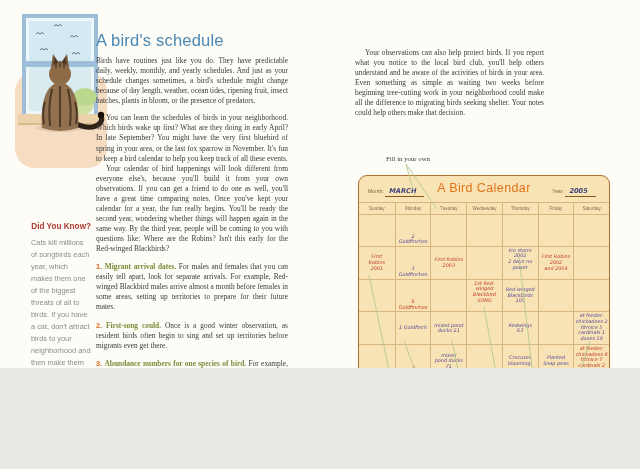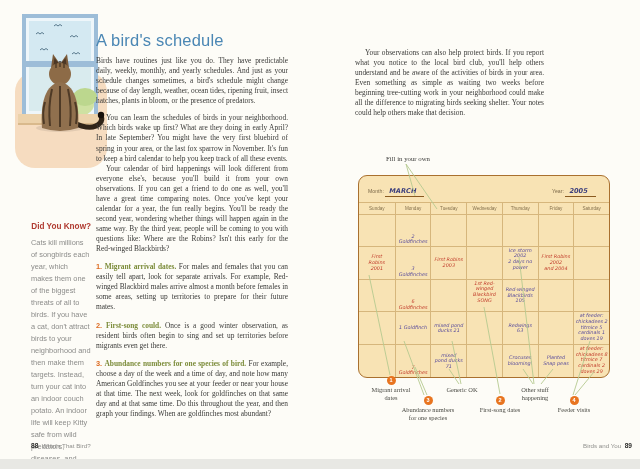--- a/index.html
+++ b/index.html
@@ -1,16 +1,16 @@
 <!DOCTYPE html>
 <html><head>
 <meta charset="utf-8">
 <style>
   html,body{margin:0;padding:0;background:#e8e8e4;}
-  .stage{position:relative;width:640px;height:459px;background:#fdfcf7;overflow:hidden;
+  .stage{position:relative;width:640px;height:368px;background:#fdfcf7;overflow:hidden;
          font-family:"Liberation Serif",serif;color:#3a3a38;}
   
   .illustration{position:absolute;left:12px;top:10px;width:100px;height:160px;}
   .heading{position:absolute;left:96px;top:31px;width:200px;
            font-family:"Liberation Sans",sans-serif;font-size:16.5px;font-weight:normal;
            color:#4b87b4;letter-spacing:.2px;margin:0;}
   .bodycol{position:absolute;left:96px;top:56px;width:192px;font-size:7.4px;line-height:1.36;
            text-align:justify;}
   .bodycol p{margin:0 0 7px 0;}
   .bodycol p.indent{text-indent:10px;margin-bottom:0;}
@@ -139,20 +139,21 @@
   </div>
 
   <div class="bodycol-r">
     <p>Your observations can also help protect birds. If you report what you notice to the local bird club, you'll help others understand and be aware of the activities of birds in your area. Even something as simple as waiting two weeks before beginning tree-cutting work in your neighborhood could make all the difference to migrating birds seeking shelter. Your notes could help others make that decision.</p>
   </div>
 
   <div class="fill-note">Fill in your own</div>
 
   <div class="calendar">
     <div class="cal-head">
+      <div class="cal-title">A Bird Calendar</div>
       <div class="cal-month"><span>Month:</span> <span class="hw-fill">MARCH</span></div>
       <div class="cal-year"><span>Year:</span> <span class="hw-fill">2005</span></div>
     </div>
     <div class="cal-days">
         <div class="cal-day">Sunday</div>
         <div class="cal-day">Monday</div>
         <div class="cal-day">Tuesday</div>
         <div class="cal-day">Wednesday</div>
         <div class="cal-day">Thursday</div>
         <div class="cal-day">Friday</div>

